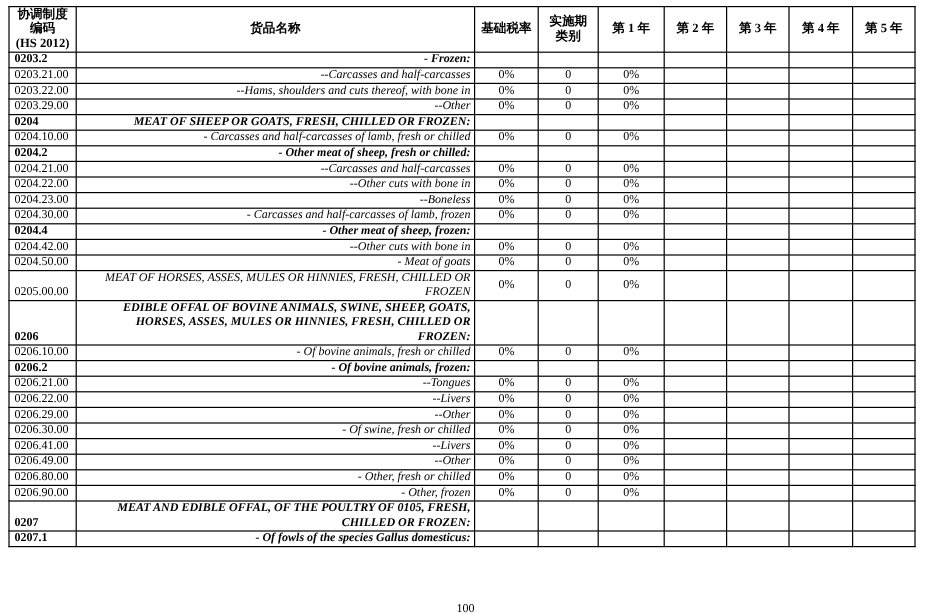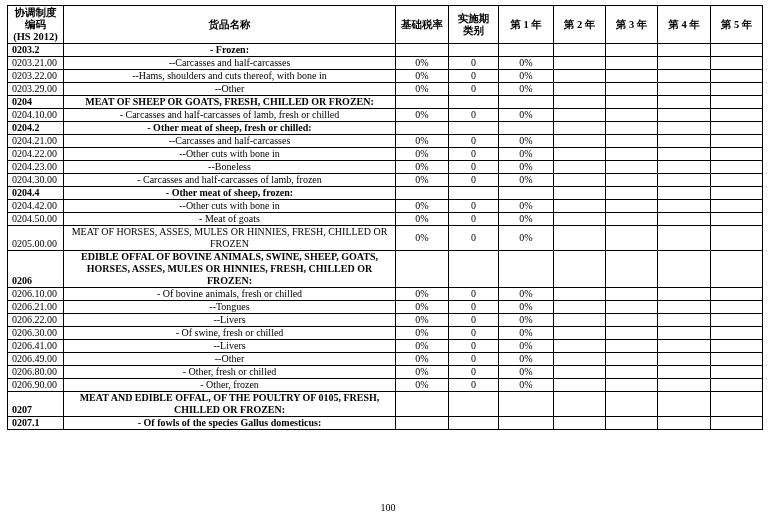--- a/index.html
+++ b/index.html
@@ -44,21 +44,22 @@
     height: 13px;
   }
   td.c-code {
     white-space: nowrap;
     vertical-align: bottom;
     padding-left: 4px;
   }
   td.c-desc {
     white-space: pre-line;
     vertical-align: bottom;
-    text-align: center;
+    text-align: right;
+    font-style: italic;
   }
   td.c-base, td.c-cat, td.c-y1, td.c-y2, td.c-y3, td.c-y4, td.c-y5 {
     text-align: center;
     vertical-align: middle;
   }
   tr.bold td {
     font-weight: bold;
   }
   .page-number {
     position: absolute;
@@ -286,34 +287,56 @@
           <td class="c-code">0206.10.00</td>
           <td class="c-desc">- Of bovine animals, fresh or chilled</td>
           <td class="c-base">0%</td>
           <td class="c-cat">0</td>
           <td class="c-y1">0%</td>
           <td class="c-y2"></td>
           <td class="c-y3"></td>
           <td class="c-y4"></td>
           <td class="c-y5"></td>
         </tr>
+        <tr class="bold">
+          <td class="c-code">0206.2</td>
+          <td class="c-desc">- Of bovine animals, frozen:</td>
+          <td class="c-base"></td>
+          <td class="c-cat"></td>
+          <td class="c-y1"></td>
+          <td class="c-y2"></td>
+          <td class="c-y3"></td>
+          <td class="c-y4"></td>
+          <td class="c-y5"></td>
+        </tr>
         <tr>
           <td class="c-code">0206.21.00</td>
           <td class="c-desc">--Tongues</td>
           <td class="c-base">0%</td>
           <td class="c-cat">0</td>
           <td class="c-y1">0%</td>
           <td class="c-y2"></td>
           <td class="c-y3"></td>
           <td class="c-y4"></td>
           <td class="c-y5"></td>
         </tr>
         <tr>
           <td class="c-code">0206.22.00</td>
           <td class="c-desc">--Livers</td>
+          <td class="c-base">0%</td>
+          <td class="c-cat">0</td>
+          <td class="c-y1">0%</td>
+          <td class="c-y2"></td>
+          <td class="c-y3"></td>
+          <td class="c-y4"></td>
+          <td class="c-y5"></td>
+        </tr>
+        <tr>
+          <td class="c-code">0206.29.00</td>
+          <td class="c-desc">--Other</td>
           <td class="c-base">0%</td>
           <td class="c-cat">0</td>
           <td class="c-y1">0%</td>
           <td class="c-y2"></td>
           <td class="c-y3"></td>
           <td class="c-y4"></td>
           <td class="c-y5"></td>
         </tr>
         <tr>
           <td class="c-code">0206.30.00</td>

